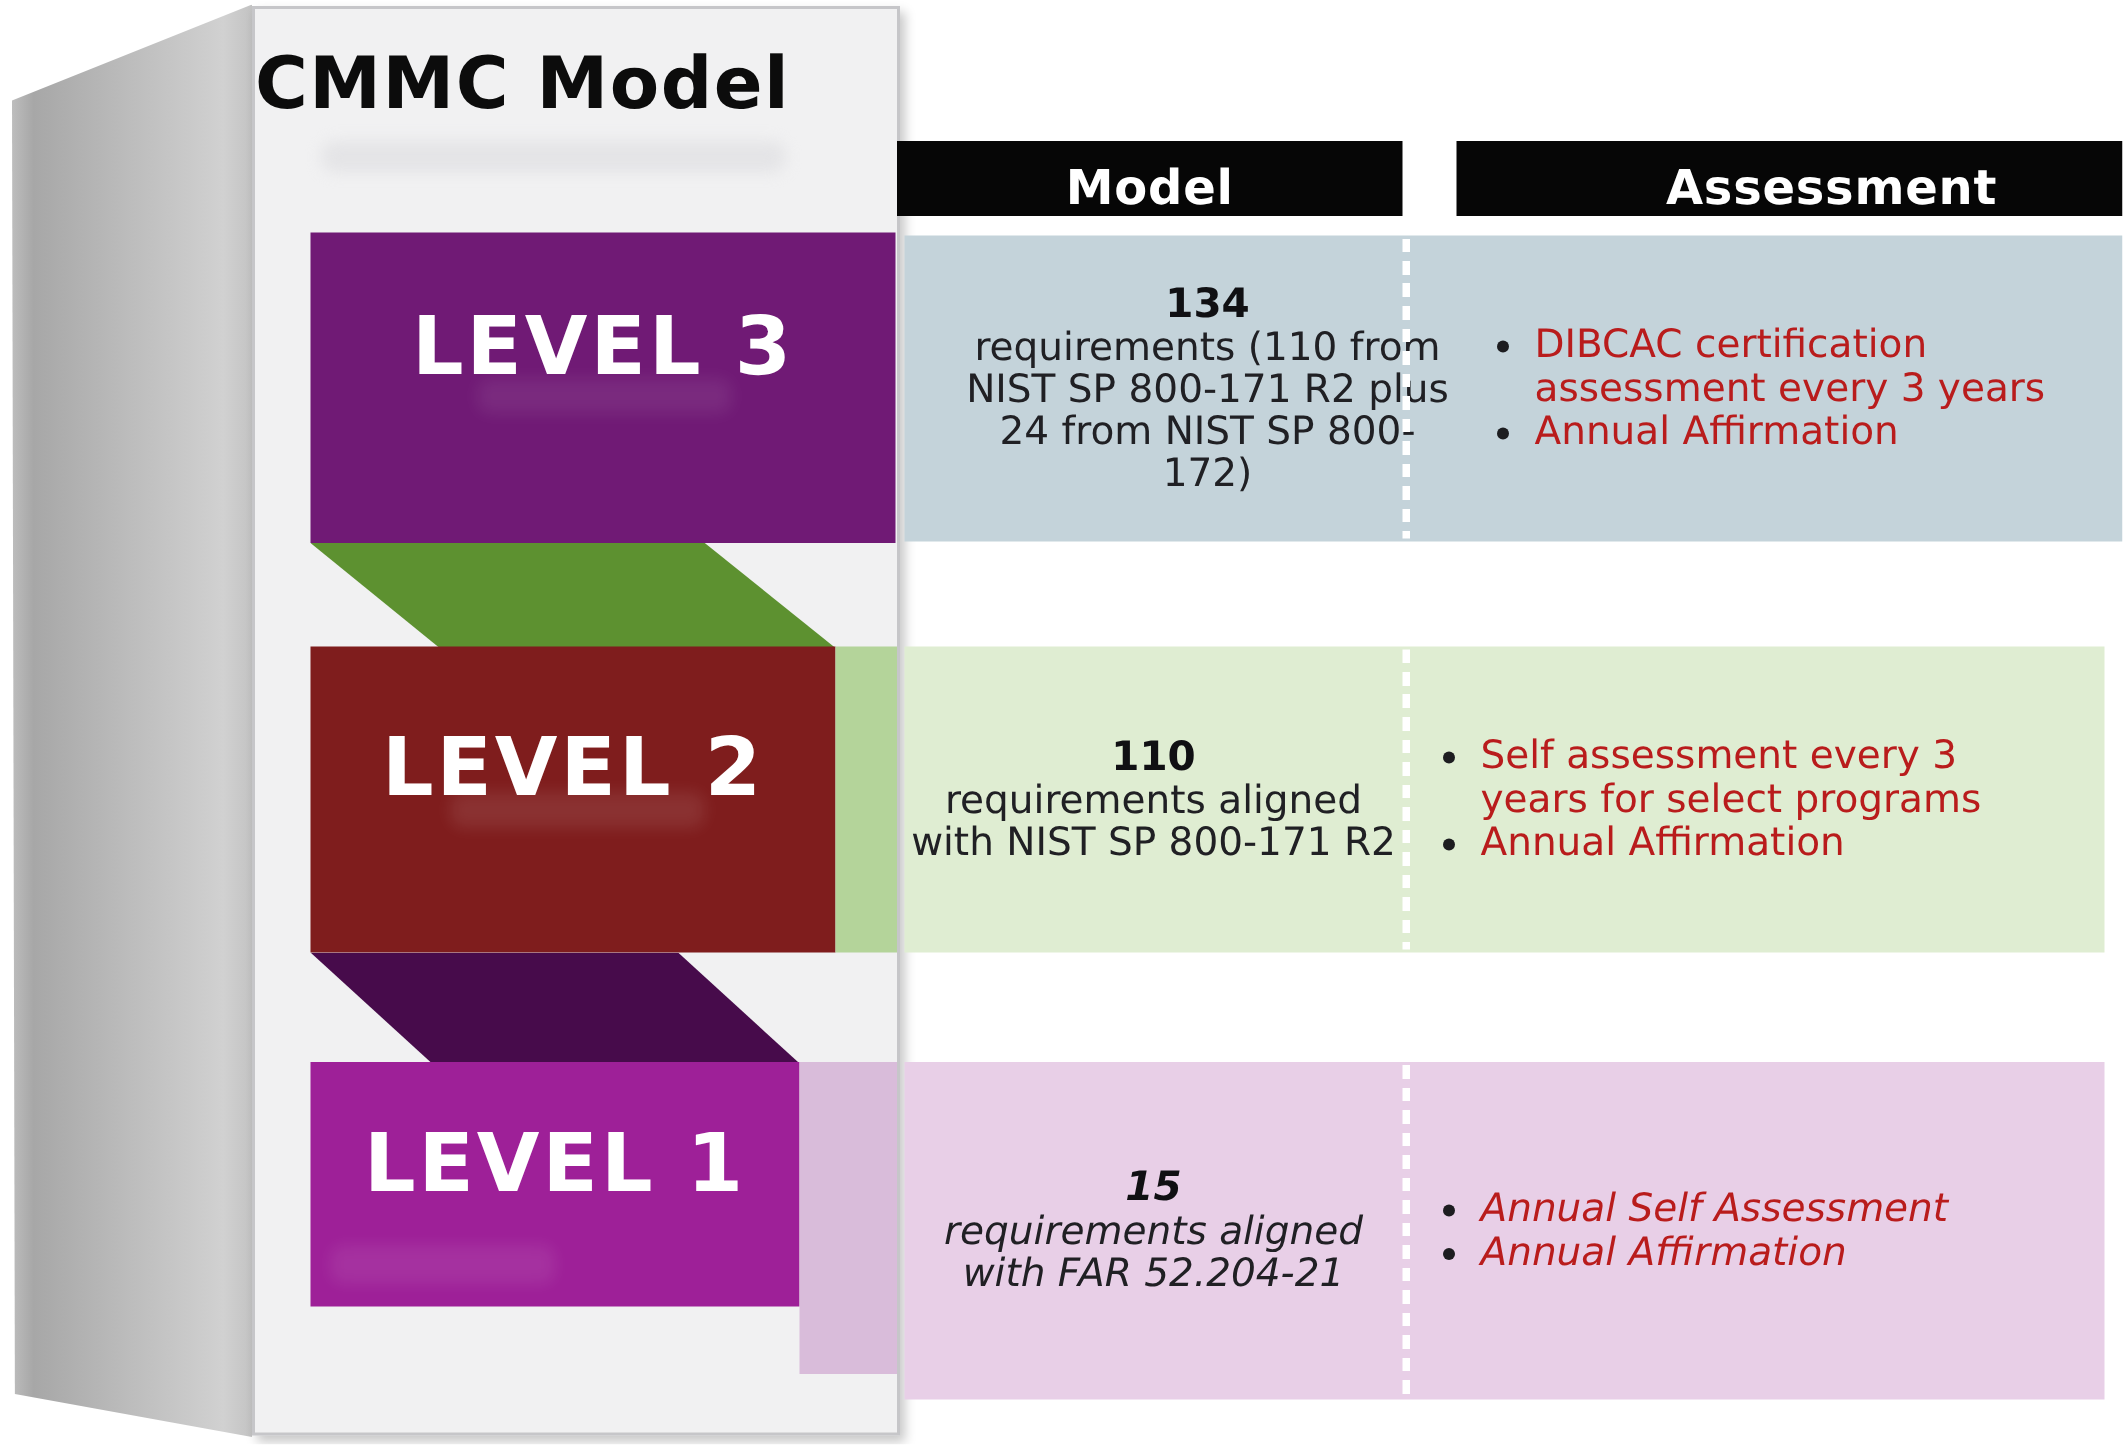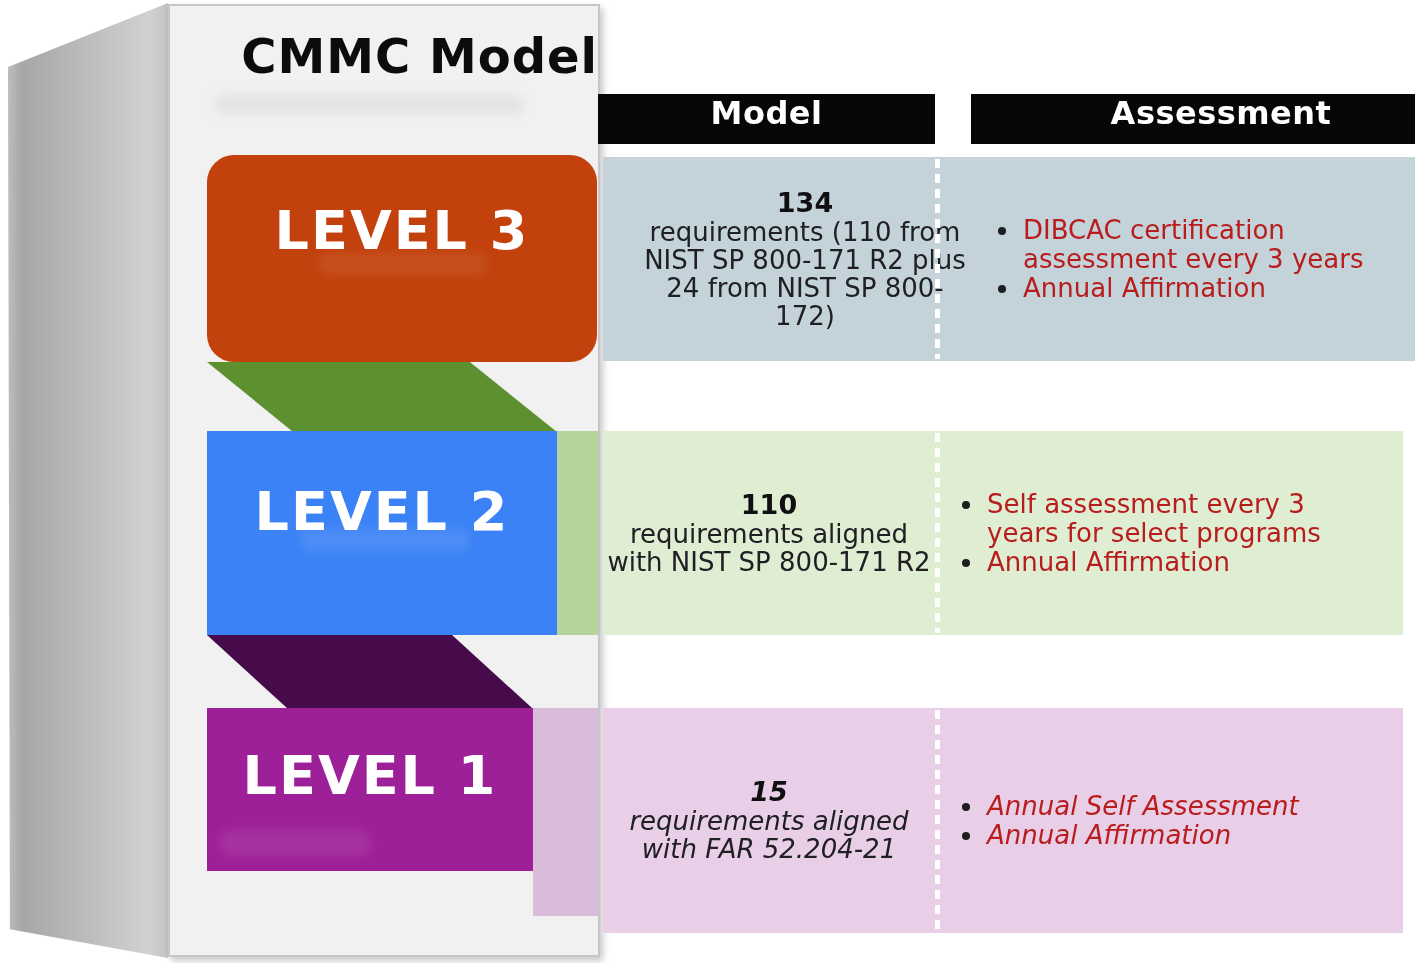--- a/index.html
+++ b/index.html
@@ -13,21 +13,21 @@
     position:absolute;left:8px;top:3px;width:160px;height:955px;
     background:linear-gradient(90deg,#bdbdbd 0%,#a7a7a7 9%,#d1d1d1 88%,#c3c3c3 100%);
     clip-path:polygon(100% 0%,0% 6.7%,1.2% 97%,100% 100%);
   }
   .panel{
     position:absolute;left:168px;top:4px;width:432px;height:953px;
     background:#f1f1f2;border:2px solid #c6c6c9;box-sizing:border-box;
     box-shadow:3px 4px 7px rgba(0,0,0,0.22);
   }
   .title{
-    position:absolute;left:0;right:0;top:22px;text-align:right;
+    position:absolute;left:0;right:0;top:22px;text-align:left;
     font-size:48px;font-weight:bold;color:#0c0c0c;letter-spacing:1px;
   }
   .ghost{position:absolute;filter:blur(5px);border-radius:9px;}
   .ghost-title{left:44px;top:88px;width:310px;height:21px;background:#dcdcdf;opacity:.6;}
 
   
   .block{position:absolute;display:flex;align-items:center;justify-content:center;}
   .lvl{color:#ffffff;font-weight:bold;font-size:54px;letter-spacing:2px;white-space:nowrap;}
   #block3{left:207px;top:155px;width:390px;height:207px;}
   #block3 .lvl{transform:translateY(-28px);}
@@ -40,21 +40,21 @@
   #fold21{left:207px;top:635px;width:325px;height:73px;clip-path:polygon(0 0,75.4% 0,100% 100%,24.6% 100%);}
   .tail{position:absolute;}
   #tail2{left:557px;top:431px;width:41px;height:204px;}
   #tail1{left:533px;top:708px;width:65px;height:208px;}
   #ghost-l3{left:318px;top:252px;width:170px;height:24px;background:rgba(255,255,255,0.07);}
   #ghost-l2{left:300px;top:528px;width:170px;height:24px;background:rgba(255,255,255,0.09);}
   #ghost-l1{left:220px;top:830px;width:150px;height:26px;background:rgba(255,255,255,0.08);}
 
   
   .hcell{
-    position:absolute;top:94px;height:50px;display:flex;align-items:flex-start;justify-content:center;
+    position:absolute;top:94px;height:50px;display:flex;align-items:flex-end;justify-content:center;
     color:#ffffff;font-weight:bold;font-size:32px;letter-spacing:.5px;
   }
   #h-model{left:598px;width:337px;}
   #h-assess{left:971px;width:500px;}
 
   
   .row{position:absolute;left:603px;width:800px;display:flex;}
   #row3{top:157px;height:204px;padding-left:36px;}
   #row2{top:431px;height:204px;}
   #row1{top:708px;height:225px;font-style:italic;}
@@ -81,28 +81,28 @@
 <body>
 
 <div id="canvas">
 
   <div class="side-face"></div>
   <div class="panel">
     <div class="title">CMMC Model</div>
     <div class="ghost ghost-title"></div>
   </div>
 
-  <div class="block" id="block3" style="background: #c2410c; border-radius: 27px;">
+  <div class="block" id="block3" style="background: #701a75;">
     <span class="lvl">LEVEL 3</span>
   </div>
   <div class="ghost" id="ghost-l3"></div>
 
   <div class="fold" id="fold32" style="background: rgb(93, 145, 48);"></div>
 
-  <div class="block" id="block2" style="background: #3b82f6;">
+  <div class="block" id="block2" style="background: #7f1d1d;">
     <span class="lvl">LEVEL 2</span>
   </div>
   <div class="tail" id="tail2" style="background: rgb(180, 212, 154);"></div>
   <div class="ghost" id="ghost-l2"></div>
 
   <div class="fold" id="fold21" style="background: rgb(71, 11, 75);"></div>
 
   <div class="block" id="block1" style="background: rgb(158, 32, 152);">
     <span class="lvl">LEVEL 1</span>
   </div>

